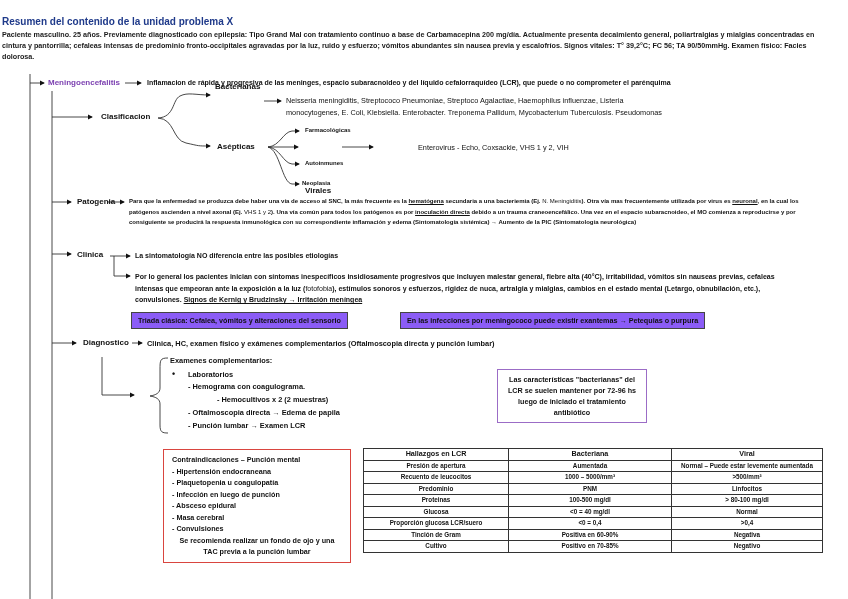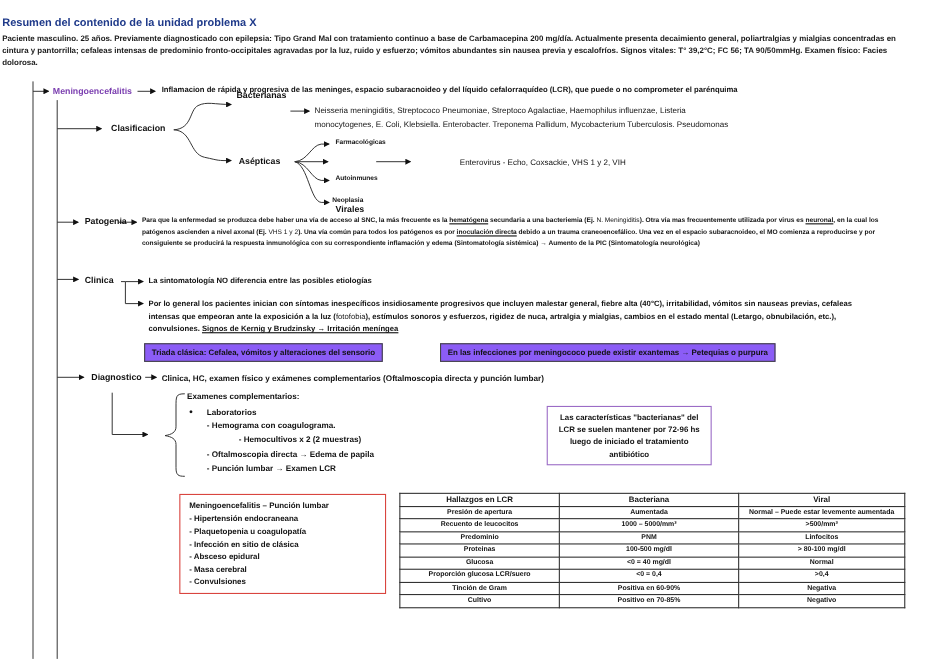--- a/index.html
+++ b/index.html
@@ -109,27 +109,28 @@
 <div class="abs txt" style="left:172px;top:369px;font-size:9px;">•</div>
 <div class="abs txt" style="left:188px;top:370px;font-size:7.4px;">Laboratorios</div>
 <div class="abs txt" style="left:188px;top:382px;font-size:7.4px;">- Hemograma con coagulograma.</div>
 <div class="abs txt" style="left:188px;top:395px;font-size:7.4px;margin-left:29px;">- Hemocultivos x 2 (2 muestras)</div>
 <div class="abs txt" style="left:188px;top:408px;font-size:7.4px;">- Oftalmoscopia directa → Edema de papila</div>
 <div class="abs txt" style="left:188px;top:421px;font-size:7.4px;">- Punción lumbar → Examen LCR</div>
 
 <div class="box-purple" style="left:497px;top:369px;width:136px;">Las características "bacterianas" del LCR se suelen mantener por 72-96 hs luego de iniciado el tratamiento antibiótico</div>
 
 <div class="box-red" style="left:163px;top:449px;width:170px;">
-  <div>Meningoencefalitis – Punción lumbar</div>
+  <div>Contraindicaciones – Punción mental</div>
   <div>- Hipertensión endocraneana</div>
   <div>- Plaquetopenia u coagulopatía</div>
-  <div>- Infección en sitio de clásica</div>
+  <div>- Infección en luego de punción</div>
   <div>- Absceso epidural</div>
   <div>- Masa cerebral</div>
   <div>- Convulsiones</div>
+  <div class="c">Se recomienda realizar un fondo de ojo y una TAC previa a la punción lumbar</div>
 </div>
 
 <table class="lcr">
   <thead>
     <tr>
       <th>Hallazgos en LCR</th>
       <th>Bacteriana</th>
       <th>Viral</th>
     </tr>
   </thead>

